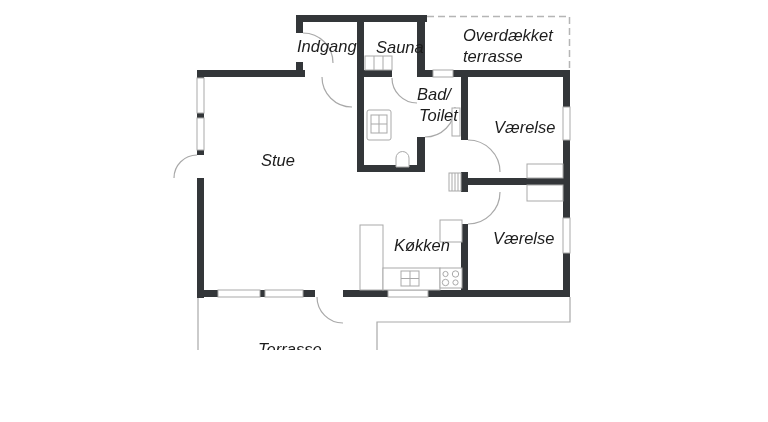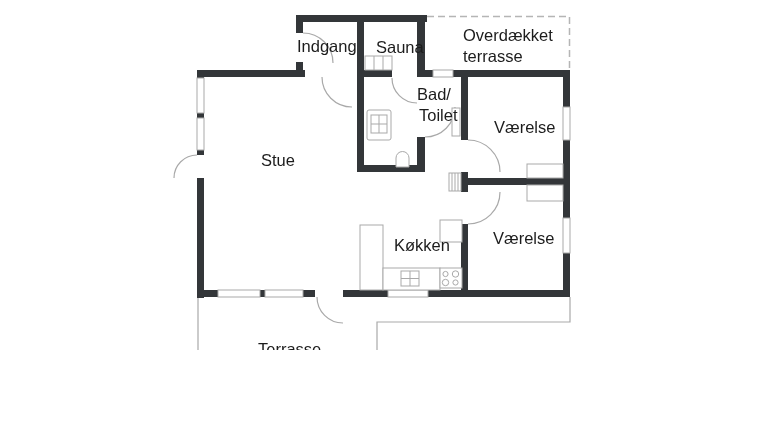--- a/index.html
+++ b/index.html
@@ -1,19 +1,19 @@
 <!DOCTYPE html>
 <html style="--wall: #333639; --line: #a9a9a9; --dash: #b5b5b5; --text: #1c1c1c; --bg: #ffffff;"><head>
 <meta charset="utf-8">
 <style>
   :root{
     --wall:#333639; --line:#a9a9a9; --dash:#b5b5b5; --text:#1c1c1c; --bg:#ffffff;
   }
   html,body{margin:0;padding:0;background:var(--bg);}
-  .canvas{position:relative;width:768px;height:350px;background:var(--bg);overflow:hidden;}
+  .canvas{position:relative;width:768px;height:350px;background:var(--bg);overflow:hidden;font-style:italic;}
   svg{display:block;}
   svg text{font-family:"Liberation Sans",sans-serif;font-size:16.5px;fill:var(--text);}
   .wall{fill:var(--wall);stroke:none;}
   .win{fill:#ffffff;stroke:var(--line);stroke-width:1;}
   .fur{fill:#ffffff;stroke:var(--line);stroke-width:1;}
   .ln{stroke:var(--line);stroke-width:1;fill:none;}
   .arc{stroke:var(--line);stroke-width:1.2;fill:none;}
   .dash{stroke:var(--dash);stroke-width:1.5;fill:none;stroke-dasharray:7 4;}
   .outline{stroke:var(--line);stroke-width:1.2;fill:none;}
 </style>

